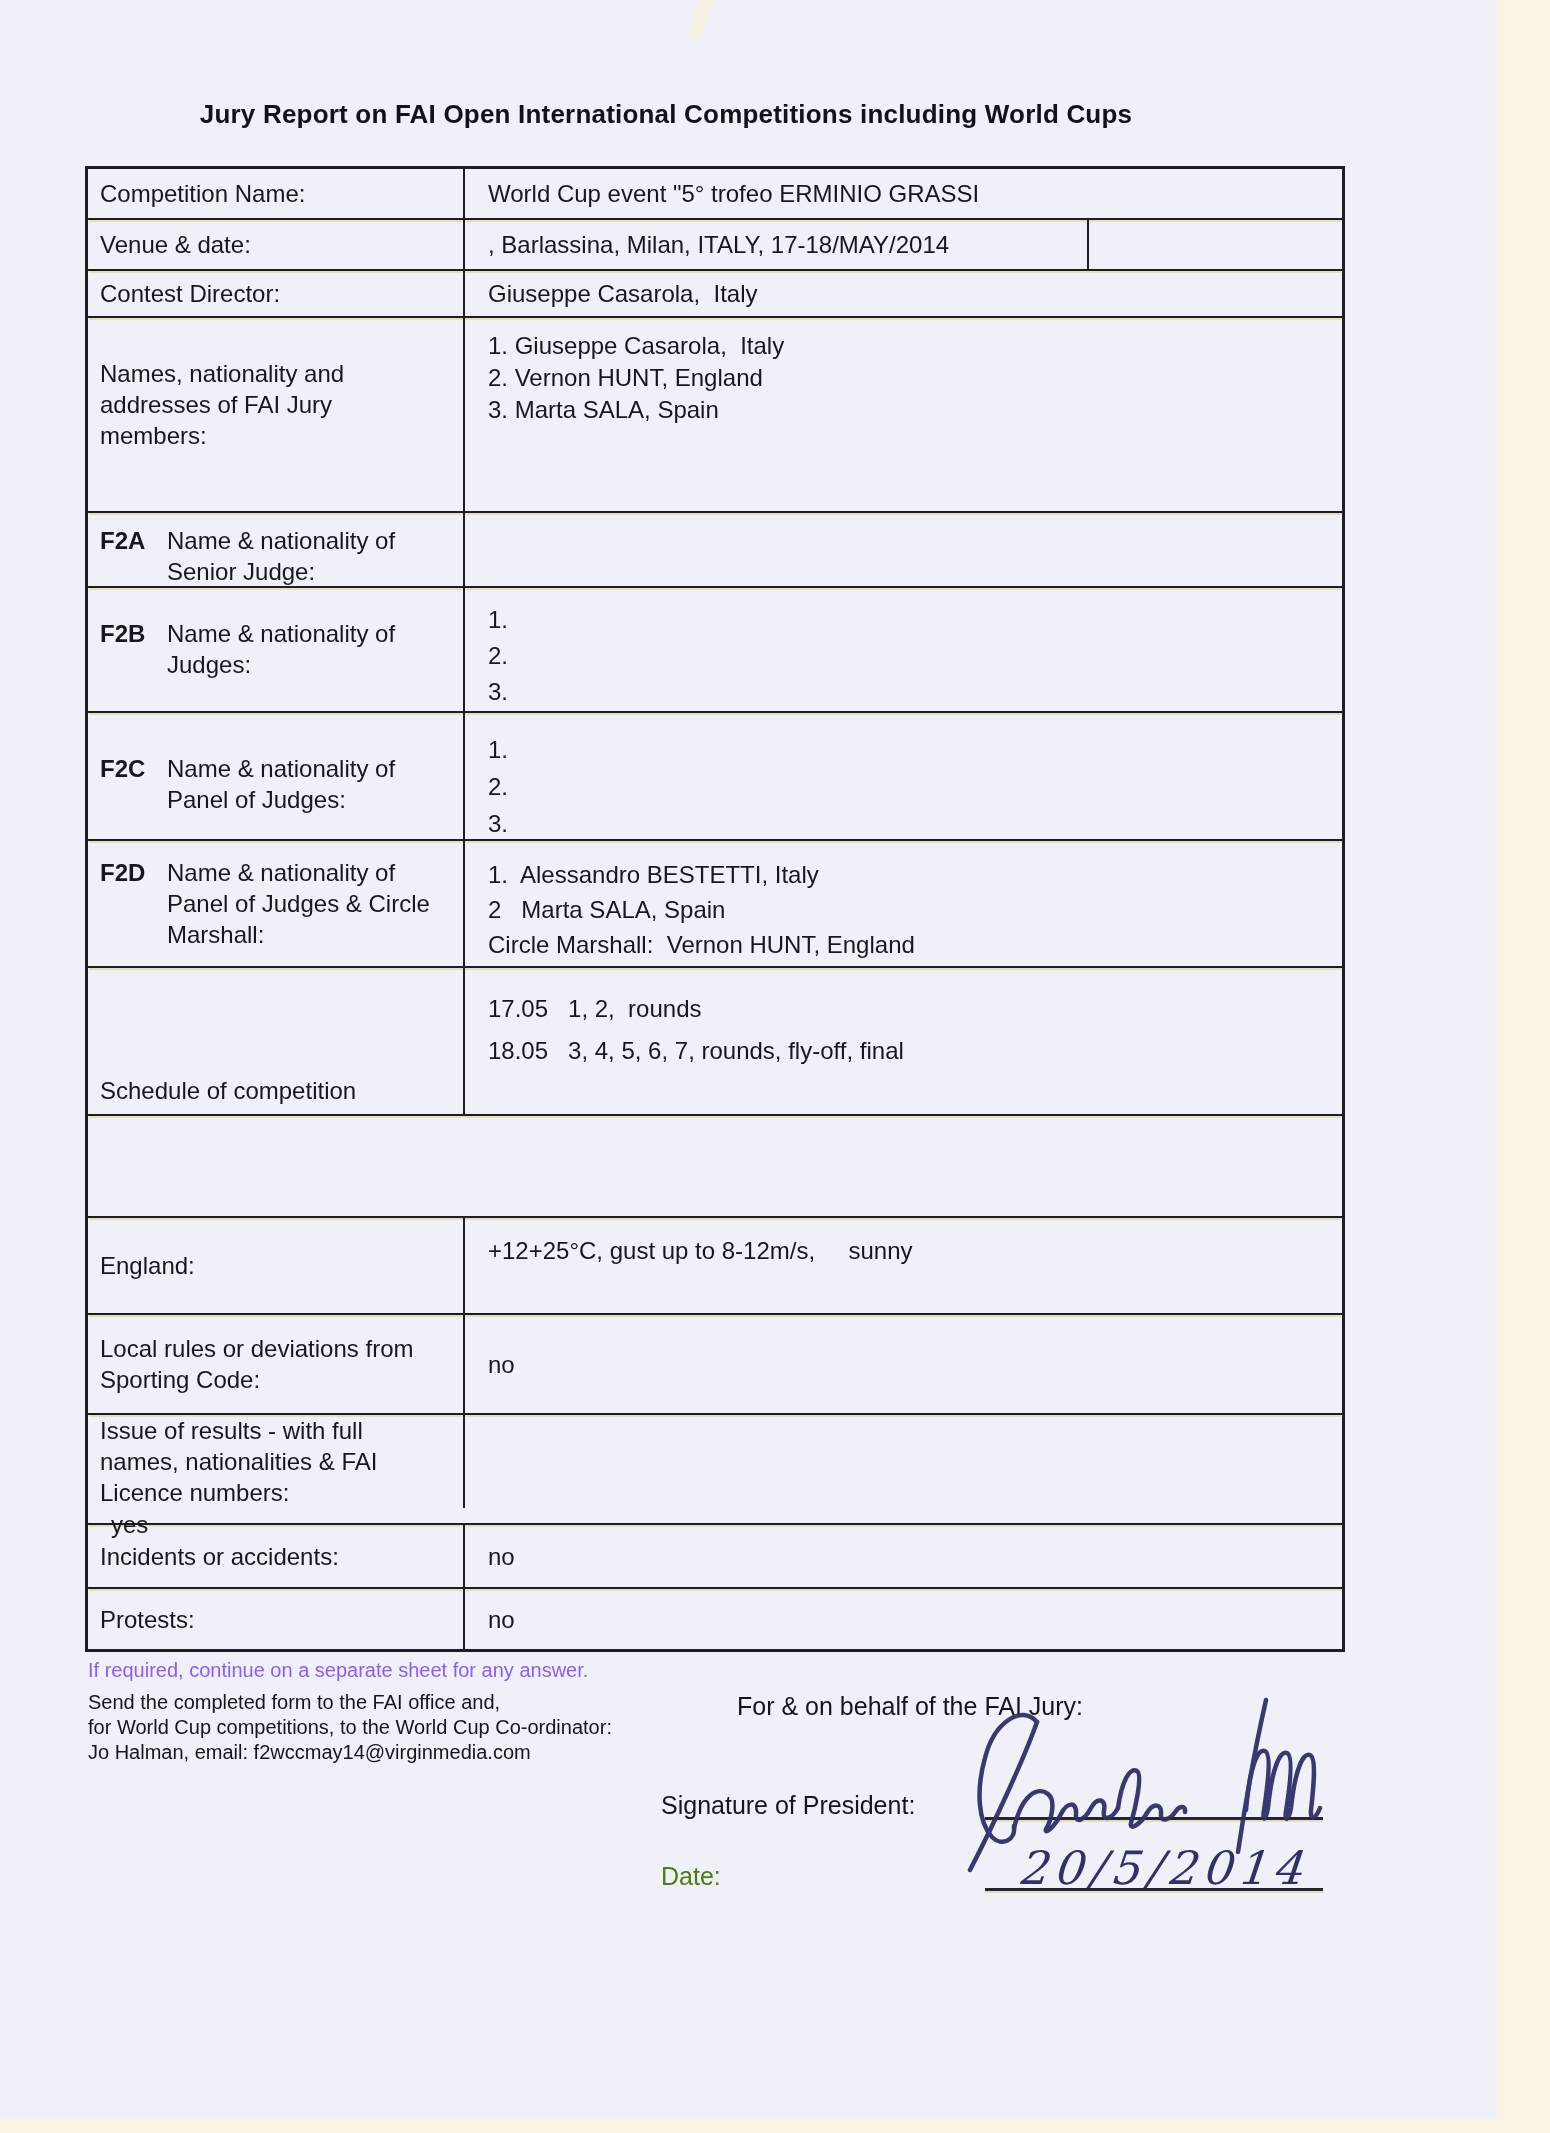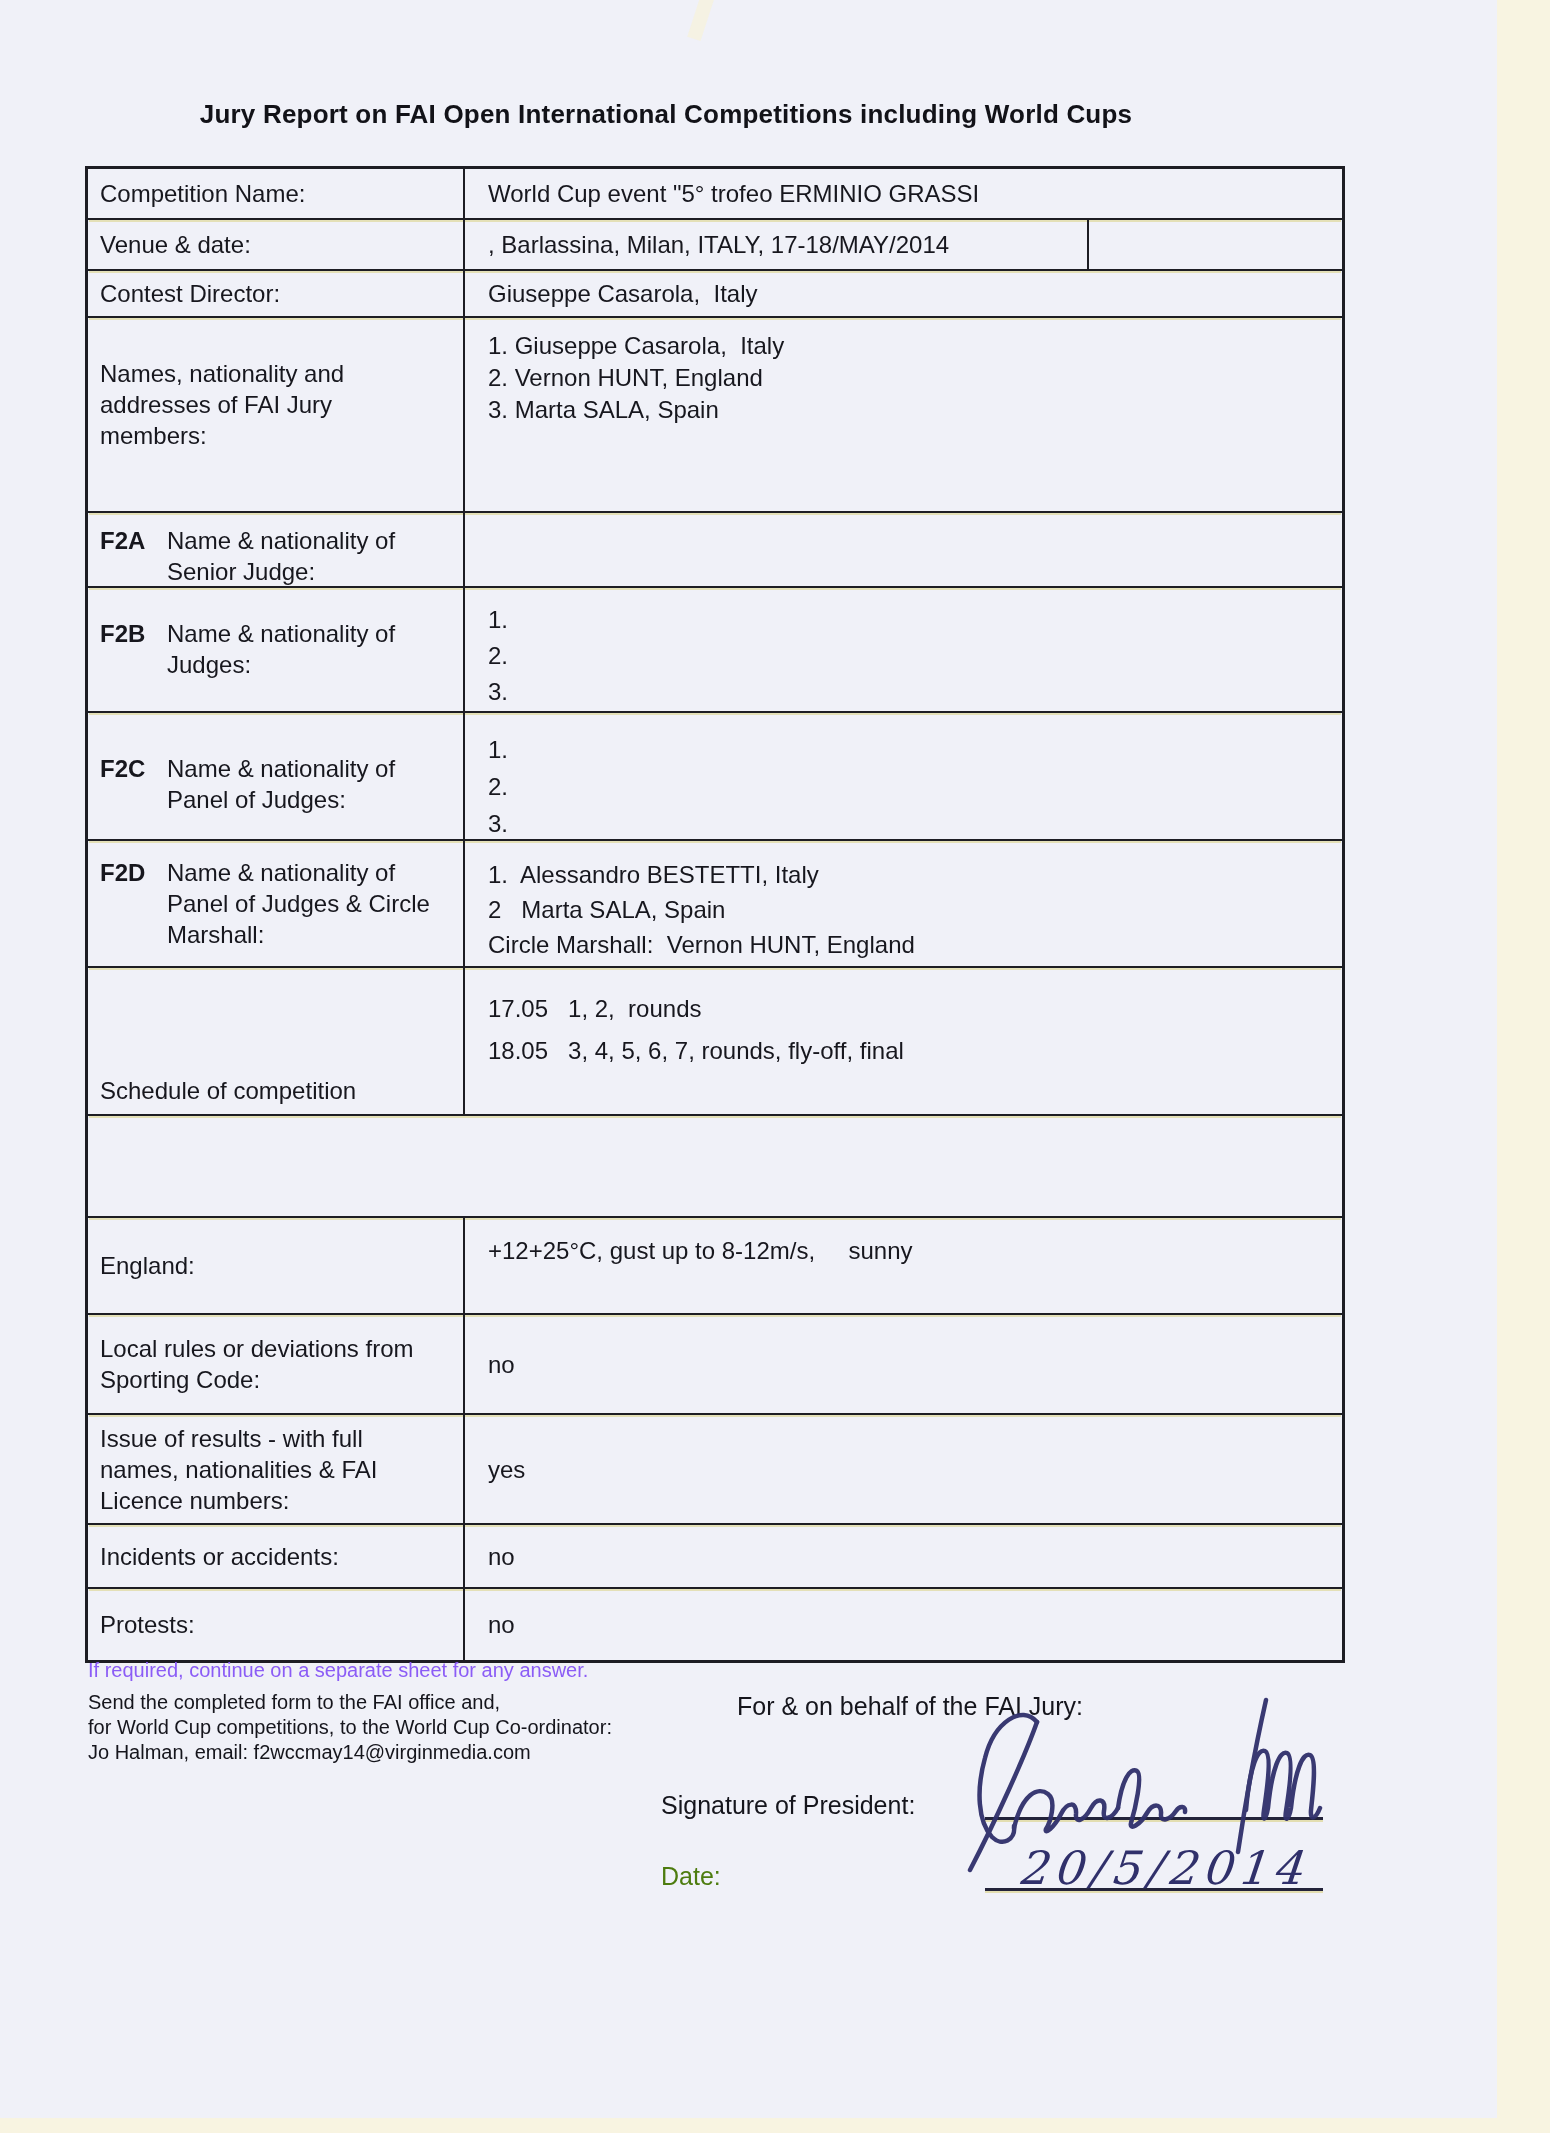--- a/index.html
+++ b/index.html
@@ -172,37 +172,37 @@
       </div>
     </div>
     <div class="row" style="height: 100px;">
       <div class="label-cell" style="align-items: center;">
         <span class="ltext">Local rules or deviations from Sporting Code:</span>
       </div>
       <div class="value-cell" style="justify-content: center;">
         <div class="vline">no</div>
       </div>
     </div>
-    <div class="row" style="height: 110px;">
+    <div class="row" style="height: 110px; flex-direction: column;">
       <div class="label-cell" style="align-items: center;">
         <span class="ltext">Issue of results - with full names, nationalities &amp; FAI Licence numbers:</span>
       </div>
       <div class="value-cell" style="justify-content: center;">
         <div class="vline">yes</div>
       </div>
     </div>
     <div class="row" style="height: 64px;">
       <div class="label-cell" style="align-items: center;">
         <span class="ltext">Incidents or accidents:</span>
       </div>
       <div class="value-cell" style="justify-content: center;">
         <div class="vline">no</div>
       </div>
     </div>
-    <div class="row" style="height: 71px;">
+    <div class="row" style="height: 60px;">
       <div class="label-cell" style="align-items: center;">
         <span class="ltext">Protests:</span>
       </div>
       <div class="value-cell" style="justify-content: center;">
         <div class="vline">no</div>
       </div>
     </div>
   </div>
 
 <div class="footnote">If required, continue on a separate sheet for any answer.</div>

